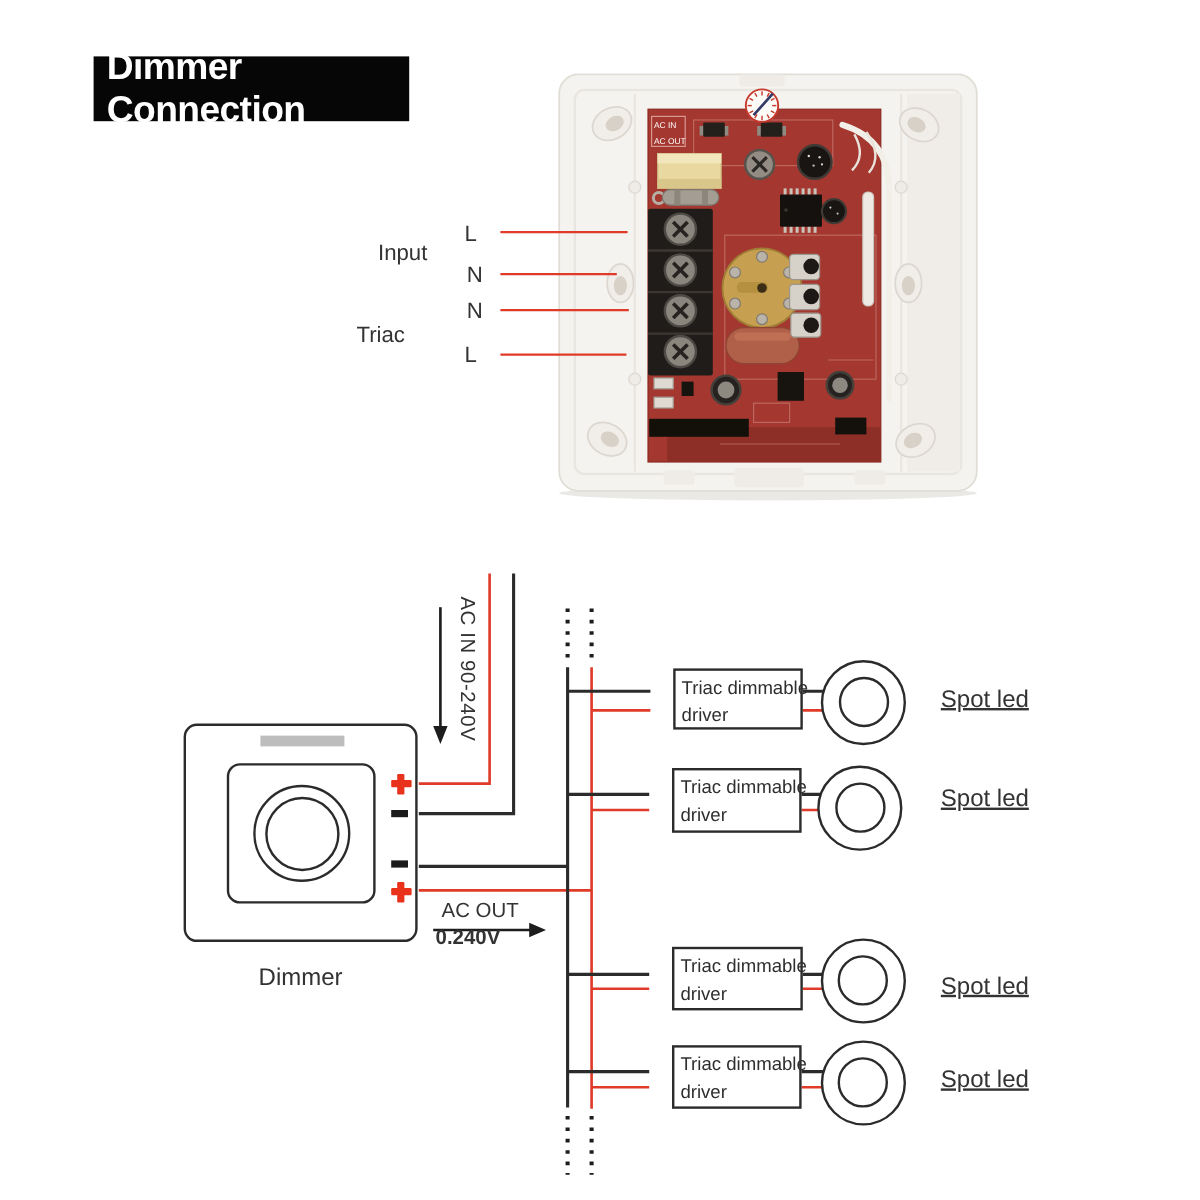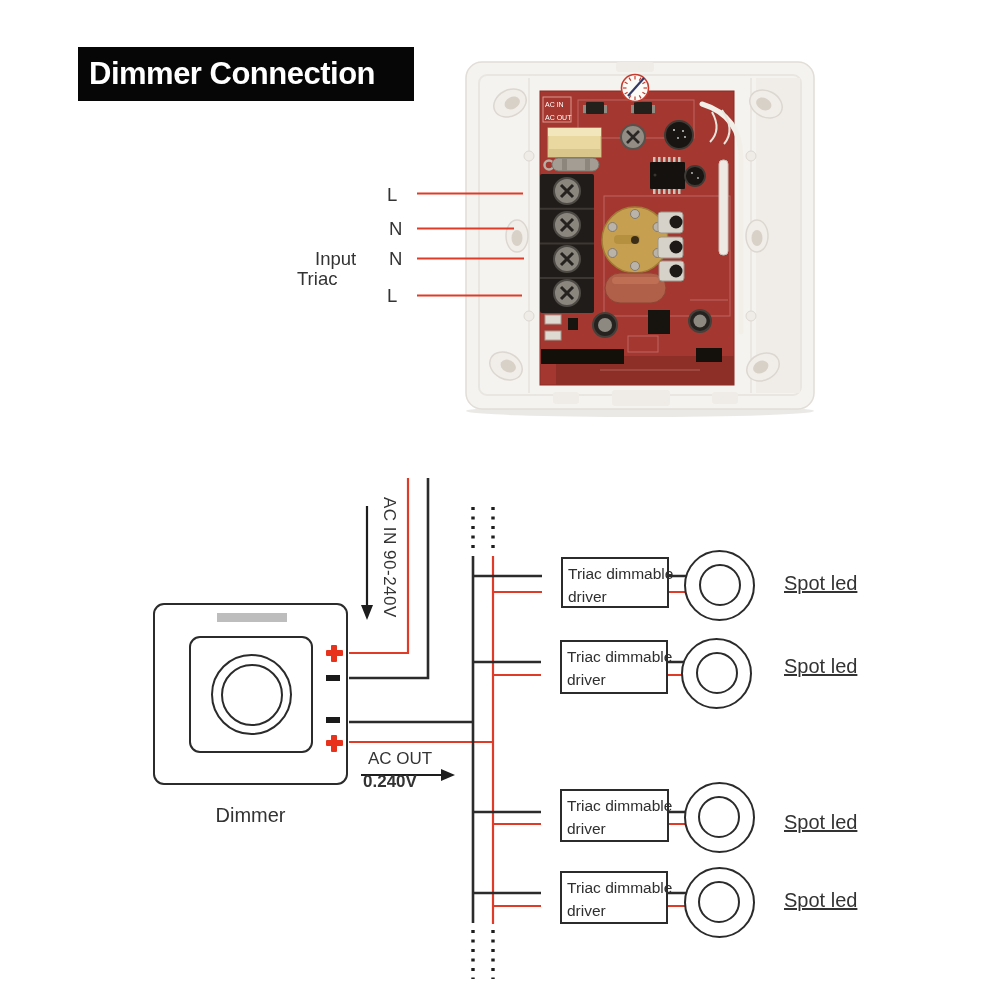--- a/index.html
+++ b/index.html
@@ -1,21 +1,21 @@
 <!DOCTYPE html>
 <html><head>
 <meta charset="utf-8">
 <style>
   html,body{margin:0;padding:0;background:#fff;}
   .stage{position:relative;width:1000px;height:1000px;background:#ffffff;
          font-family:"Liberation Sans",sans-serif;color:#333;overflow:hidden;}
   .abs{position:absolute;}
   svg{position:absolute;left:0;top:0;}
   
-  .title-box{left:78px;top:47px;width:336px;height:54px;background:#060606;
+  .title-box{left:78px;top:47px;width:263px;height:54px;background:#060606;
              display:flex;align-items:center;padding-left:11px;box-sizing:border-box;}
   .title-box span{color:#fff;font-size:31px;font-weight:700;letter-spacing:-0.5px;}
   
   .lbl{font-size:18.5px;color:#333;}
   .term{font-size:18.5px;color:#333;}
   
   .dimmer-box{left:153px;top:603px;width:195px;height:182px;border:2.5px solid #2b2b2b;
               border-radius:11px;background:#fff;box-sizing:border-box;}
   .dimmer-led{left:217px;top:613px;width:70px;height:9px;background:#bdbdbd;}
   .dimmer-plate{left:189px;top:636px;width:124px;height:117px;border:2.5px solid #2b2b2b;
@@ -299,21 +299,21 @@
         <line x1="361" y1="775" x2="443" y2="775" stroke="#1d1d1d" stroke-width="2.2"></line>
         <polygon points="441,769 441,781 455,775" fill="#1d1d1d"></polygon>
       </g>
     </g>
   </svg>
 
   <div class="abs title-box">
     <span>Dimmer Connection</span>
   </div>
 
-  <div class="abs lbl" style="left:315px;top:200px;margin-top:48px;">Input</div>
+  <div class="abs lbl" style="left:315px;top:200px;">Input</div>
   <div class="abs lbl" style="left:297px;top:268px;">Triac</div>
   <div class="abs term" style="left:387px;top:184px;">L</div>
   <div class="abs term" style="left:389px;top:218px;">N</div>
   <div class="abs term" style="left:389px;top:248px;">N</div>
   <div class="abs term" style="left:387px;top:285px;">L</div>
 
   <div class="abs dimmer-box"></div>
   <div class="abs dimmer-led"></div>
   <div class="abs dimmer-plate"></div>
   <div class="abs knob-outer" style="box-sizing:border-box;">

